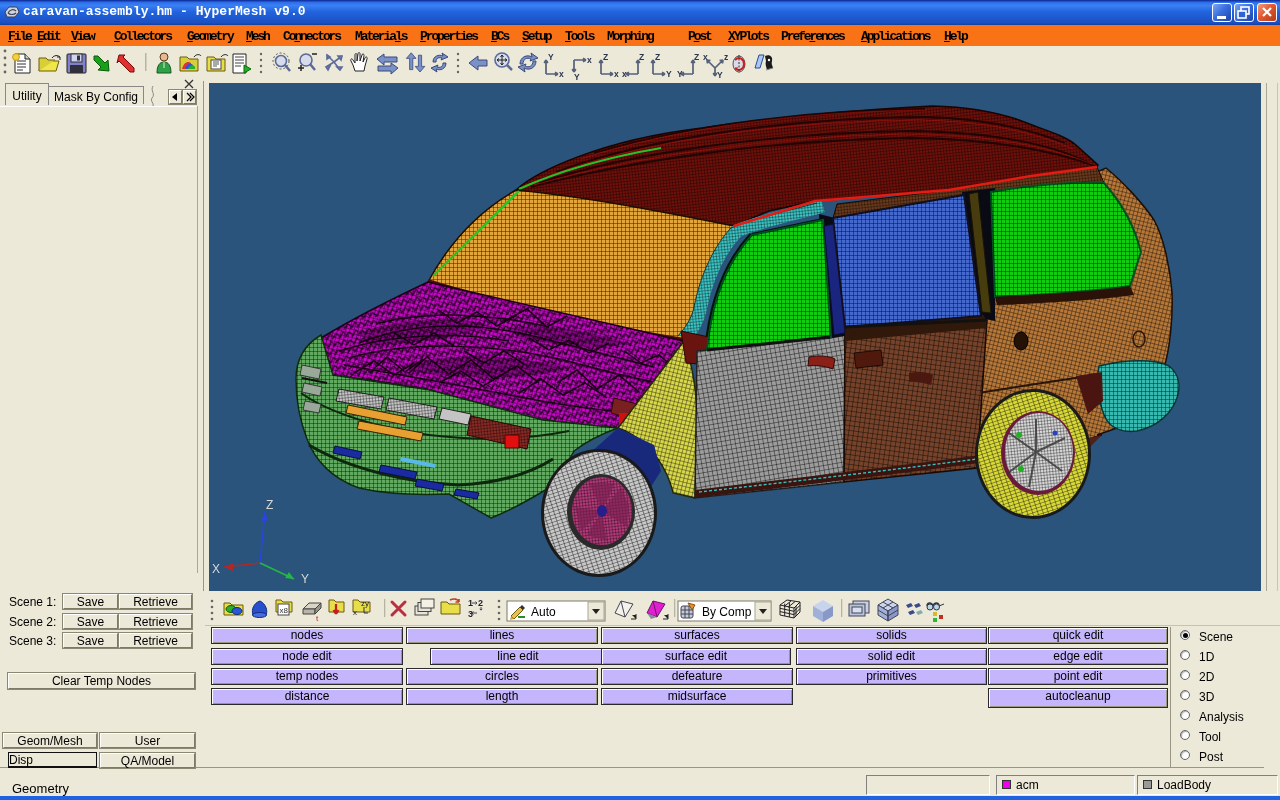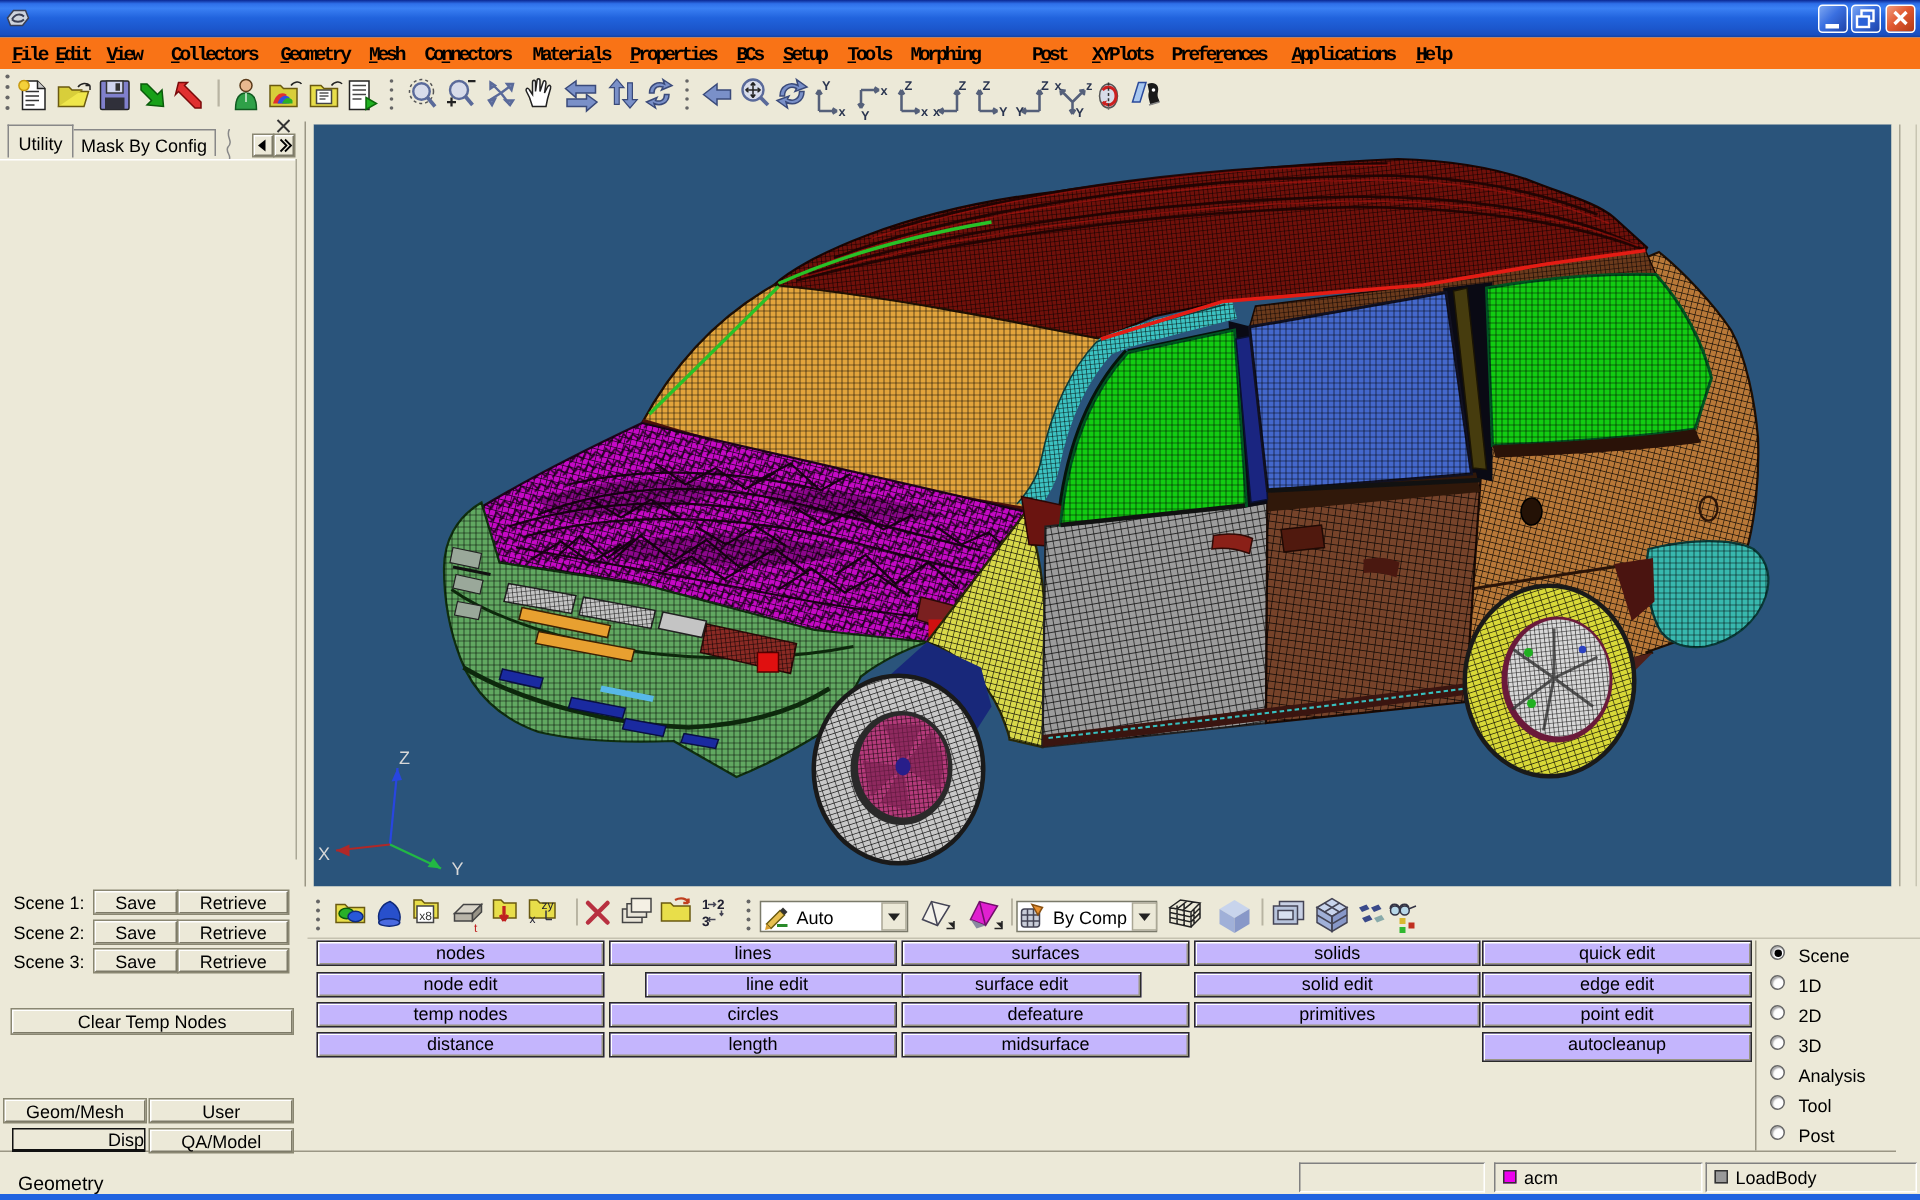--- a/index.html
+++ b/index.html
@@ -37,20 +37,21 @@
  border-left:1px solid #808080;border-bottom:1px solid #fff;border-right:1px solid #fff;
  background:#ece9d8;font-size:12px;}
 </style>
 </head>
 <body>
 <div id="titlebar">
   <svg class="abs" style="left:4px;top:4px" width="16" height="16" viewBox="0 0 16 16">
     <polygon points="1,8 5,3 13,3 15,8 11,13 3,13" fill="#cfd4dd" stroke="#3a3f55" stroke-width="1"></polygon>
     <path d="M4 9 C6 5,10 5,12 7 M4 9 C6 11,10 11,12 9" stroke="#3a3f55" stroke-width="1.2" fill="none"></path>
   </svg>
+  <div id="titletext">caravan-assembly.hm - HyperMesh v9.0</div>
   <div id="btnmin" class="winbtn" style="left:1212px">
       <div class="abs" style="left:4px;top:12px;width:9px;height:3px;background:#fff"></div>
     </div>
   <div id="btnmax" class="winbtn" style="left:1234px">
     <svg width="18" height="17" viewBox="0 0 18 17">
         <rect x="6" y="3" width="8" height="7" fill="none" stroke="#fff" stroke-width="1.6"></rect>
         <rect x="3" y="7" width="8" height="7" fill="#2c63d8" stroke="#fff" stroke-width="1.6"></rect>
       </svg>
   </div>
   <div id="btnclose" class="winbtn" style="left:1257px">
@@ -288,21 +289,21 @@
   <div class="btn3d" style="left:119px;top:511px;width:73px;height:15px;font-size:12px">Retrieve</div>
   <div class="abs" style="left:9px;top:532px;font-size:12px">Scene 2:</div>
   <div class="btn3d" style="left:63px;top:531px;width:55px;height:15px;font-size:12px">Save</div>
   <div class="btn3d" style="left:119px;top:531px;width:73px;height:15px;font-size:12px">Retrieve</div>
   <div class="abs" style="left:9px;top:551px;font-size:12px">Scene 3:</div>
   <div class="btn3d" style="left:63px;top:550px;width:55px;height:15px;font-size:12px">Save</div>
   <div class="btn3d" style="left:119px;top:550px;width:73px;height:15px;font-size:12px">Retrieve</div>
   <div class="btn3d" style="left:8px;top:590px;width:187px;height:16px;font-size:12px">Clear Temp Nodes</div>
   <div class="btn3d" style="left:3px;top:650px;width:94px;height:15px;font-size:12px">Geom/Mesh</div>
   <div class="btn3d" style="left:100px;top:650px;width:95px;height:15px;font-size:12px">User</div>
-  <div class="abs" style="left:8px;top:669px;width:89px;height:16px;background:#ece9d8;border:1px solid #111;border-bottom:2px solid #111;font-size:12px;text-align:right">Disp</div>
+  <div class="abs" style="left:8px;top:669px;width:89px;height:16px;background:#ece9d8;border:1px solid #111;border-bottom:2px solid #111;font-size:12px;text-align:left">Disp</div>
   <div class="btn3d" style="left:100px;top:670px;width:95px;height:15px;font-size:12px">QA/Model</div>
 </div>
 <div id="viewport">
 <svg width="1052" height="508" viewBox="0 0 1052 508">
 <defs>
  <pattern id="m3" width="4" height="4" patternUnits="userSpaceOnUse">
    <path d="M0 0 H4 M0 0 V4" stroke="#000" stroke-width="0.8" opacity="0.95"></path>
  </pattern>
  <pattern id="m3a" width="4" height="4" patternUnits="userSpaceOnUse" patternTransform="rotate(14)">
    <path d="M0 0 H4 M0 0 V4" stroke="#000" stroke-width="0.8" opacity="0.95"></path>
@@ -655,21 +656,21 @@
   </div>
   <div class="abs" style="left:205px;top:34px;width:1075px;height:1px;background:#c5c2b0"></div>
 
   <div class="pbtn" style="left:211px;top:36px;width:192px;height:17px">nodes</div>
   <div class="pbtn" style="left:406px;top:36px;width:192px;height:17px">lines</div>
   <div class="pbtn" style="left:601px;top:36px;width:192px;height:17px">surfaces</div>
   <div class="pbtn" style="left:796px;top:36px;width:191px;height:17px">solids</div>
   <div class="pbtn" style="left:988px;top:36px;width:180px;height:17px">quick edit</div>
   <div class="pbtn" style="left:211px;top:57px;width:192px;height:17px">node edit</div>
   <div class="pbtn" style="left:430px;top:57px;width:176px;height:17px">line edit</div>
-  <div class="pbtn" style="left:601px;top:57px;width:160px;height:17px">surface edit</div>
+  <div class="pbtn" style="left:601px;top:57px;width:190px;height:17px">surface edit</div>
   <div class="pbtn" style="left:796px;top:57px;width:191px;height:17px">solid edit</div>
   <div class="pbtn" style="left:988px;top:57px;width:180px;height:17px">edge edit</div>
   <div class="pbtn" style="left:211px;top:77px;width:192px;height:17px">temp nodes</div>
   <div class="pbtn" style="left:406px;top:77px;width:192px;height:17px">circles</div>
   <div class="pbtn" style="left:601px;top:77px;width:192px;height:17px">defeature</div>
   <div class="pbtn" style="left:796px;top:77px;width:191px;height:17px">primitives</div>
   <div class="pbtn" style="left:988px;top:77px;width:180px;height:17px">point edit</div>
   <div class="pbtn" style="left:211px;top:97px;width:192px;height:17px">distance</div>
   <div class="pbtn" style="left:406px;top:97px;width:192px;height:17px">length</div>
   <div class="pbtn" style="left:601px;top:97px;width:192px;height:17px">midsurface</div>

